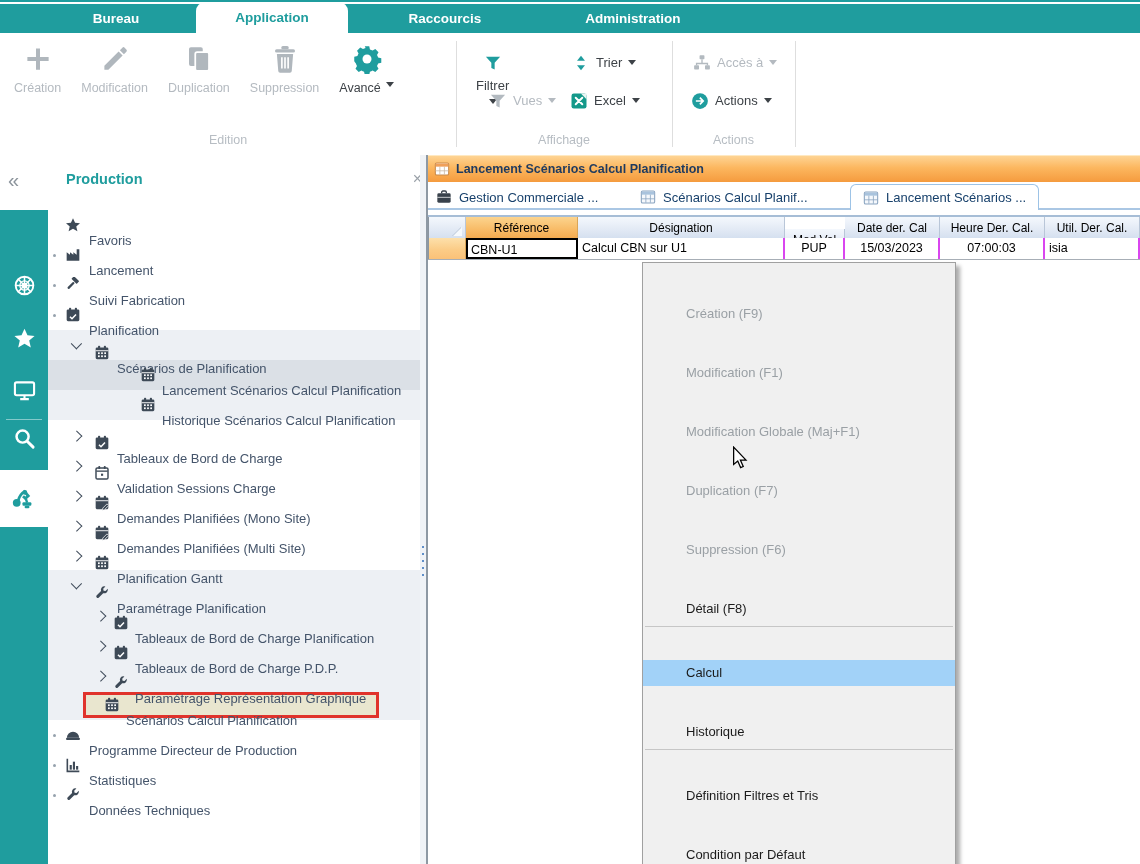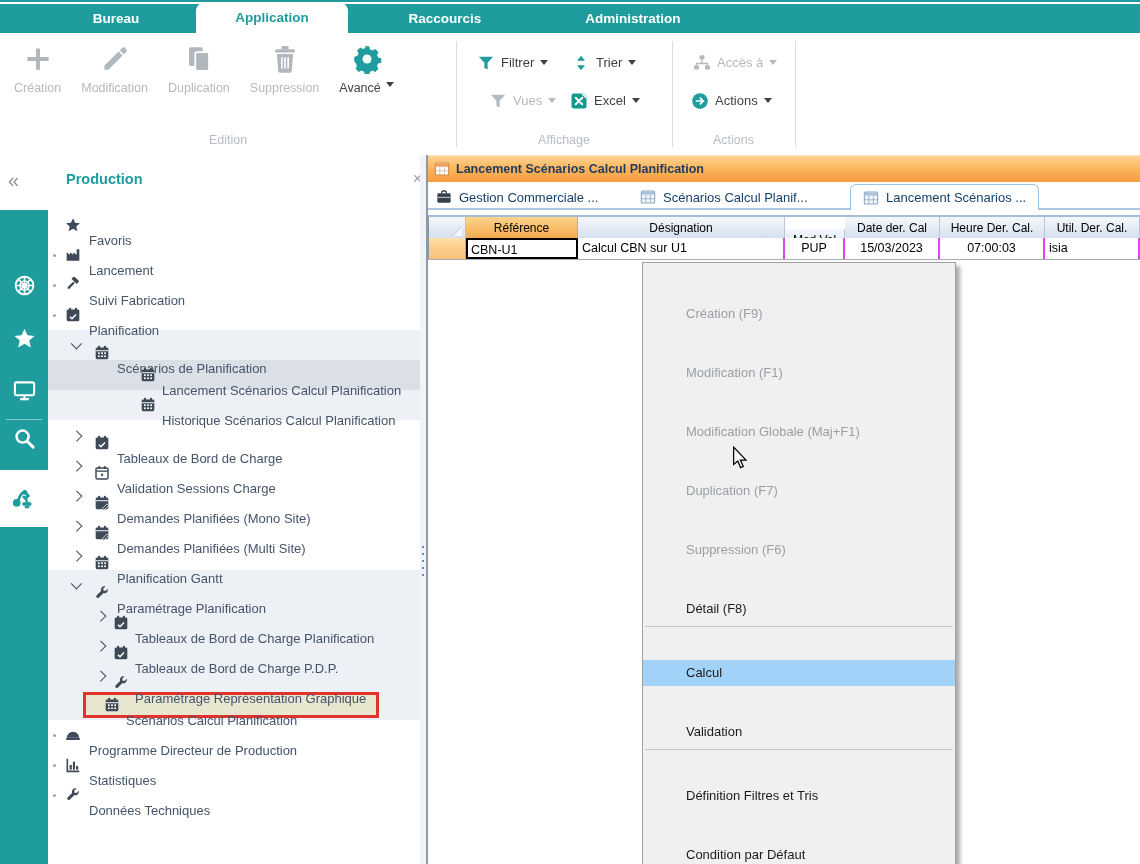--- a/index.html
+++ b/index.html
@@ -176,21 +176,21 @@
         </div>
         <div style="display: flex; align-items: center;">
           <div class="blabel">Avancé</div>
           <div class="caret adv-caret"></div>
         </div>
       </div>
     </div>
   <div class="group-label" style="left:0;width:456px;">Edition</div>
   <div class="rib-divider" style="left:456px;"></div>
   <div id="affichage-buttons">
-      <div class="small-btn" style="left: 476px; top: 20px;">
+      <div class="small-btn" style="left: 476px; top: 20px; flex-direction: column;">
         <div class="sicon">
           <svg width="18" height="18" viewBox="0 0 24 24" fill="currentColor">
             <path d="M2.5 3.5h19l-7.3 8.2v9.1l-4.4-2.3v-6.8z"></path>
           </svg>
         </div>
         <div class="slabel">Filtrer</div>
         <div class="caret"></div>
       </div>
       <div class="small-btn" style="left: 571px; top: 20px;">
         <div class="sicon">
@@ -654,21 +654,21 @@
     </div>
   <div id="context-menu">
       <div class="menu-item disabled">Création (F9)</div>
       <div class="menu-item disabled">Modification (F1)</div>
       <div class="menu-item disabled">Modification Globale (Maj+F1)</div>
       <div class="menu-item disabled">Duplication (F7)</div>
       <div class="menu-item disabled">Suppression (F6)</div>
       <div class="menu-item">Détail (F8)</div>
       <div class="menu-sep"></div>
       <div class="menu-item highlighted">Calcul</div>
-      <div class="menu-item">Validation</div>
+      <div class="menu-item">Historique</div>
       <div class="menu-sep"></div>
       <div class="menu-item">Définition Filtres et Tris</div>
       <div class="menu-item">Condition par Défaut</div>
     </div>
   <div id="cursor">
     <svg width="17" height="24" viewBox="0 0 14 21">
         <path d="M1 1v15.2l3.6-3 2.5 5.7 2.3-1-2.5-5.6h4.9z" fill="#fff" stroke="#000" stroke-width="1.1"></path>
       </svg>
   </div>
 </div>

